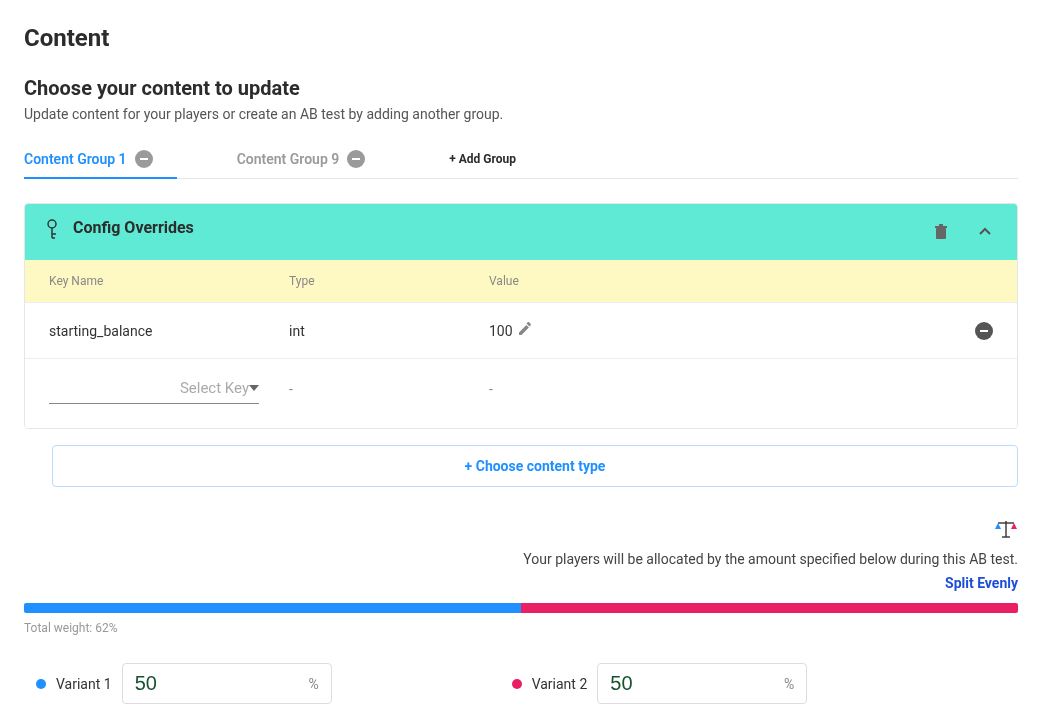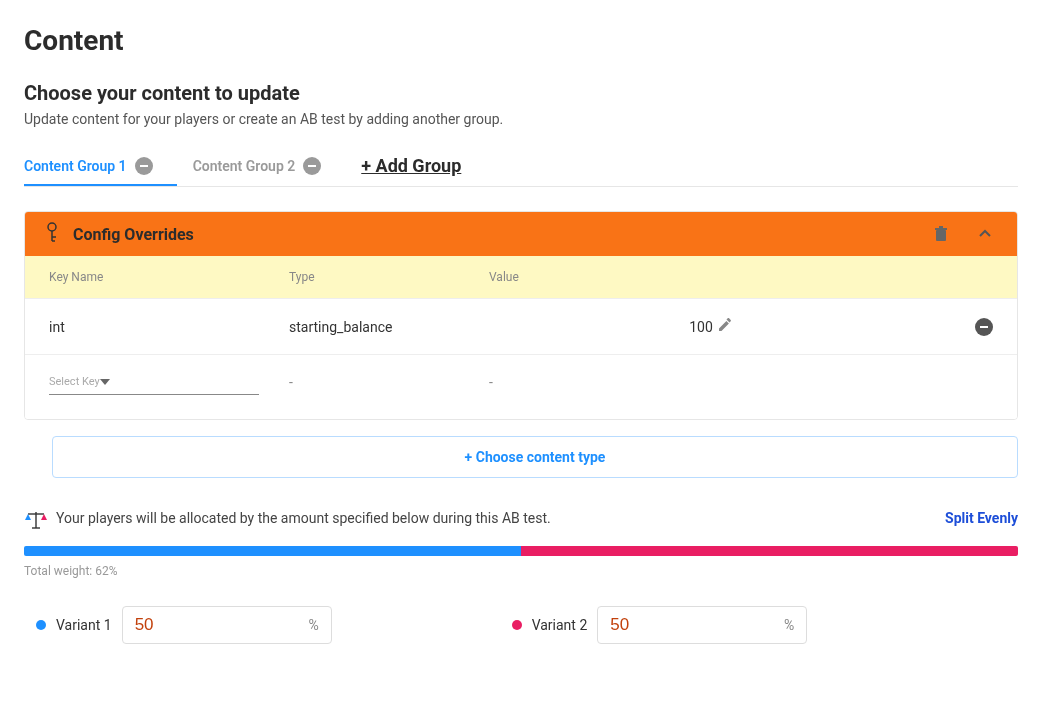--- a/index.html
+++ b/index.html
@@ -4,38 +4,39 @@
 <style>
   * { box-sizing: border-box; margin: 0; padding: 0; }
   body {
     font-family: -apple-system, BlinkMacSystemFont, "Segoe UI", Roboto, Helvetica, Arial, sans-serif;
     background: #fff;
     color: #2c2c2c;
     padding: 24px;
     width: 1042px;
   }
   .page-title {
-    font-size: 28px;
+    font-size: 24px;
     font-weight: 700;
     margin-bottom: 24px;
   }
   .section-title {
     font-size: 20px;
     font-weight: 700;
     margin-bottom: 6px;
   }
   .section-sub {
     font-size: 14px;
     color: #555;
     margin-bottom: 18px;
   }
   .tabs {
     display: flex;
     align-items: center;
     border-bottom: 1px solid #e6e6e6;
+    gap: 44px;
   }
   .tab {
     display: flex;
     align-items: center;
     padding: 10px 0;
     margin-right: 40px;
     font-size: 14px;
     font-weight: 600;
     color: #9a9a9a;
     cursor: pointer;
@@ -65,37 +66,35 @@
     font-size: 14px;
     line-height: 1;
     cursor: pointer;
   }
   .remove-badge.dark {
     background: #555;
   }
   .add-group {
     color: #2c2c2c;
     font-weight: 700;
-    font-size: 18px;
+    font-size: 12px;
     cursor: pointer;
     padding: 10px 0;
-    text-decoration: underline;
   }
 
   .panel {
     border: 1px solid #e6e6e6;
     border-radius: 4px;
     margin-top: 24px;
     overflow: hidden;
   }
   .panel-header {
-    background: #f97316;
-    display: flex;
-    align-items: center;
-    padding: 8px 18px;
+    background: #5eead4;
+    display: flex;
+    padding: 14px 18px;
   }
   .panel-header .title {
     font-size: 16px;
     font-weight: 700;
     margin-left: 12px;
     flex: 1;
   }
   .icon-btn {
     width: 28px; height: 28px;
     display: inline-flex;
@@ -120,21 +119,20 @@
     font-size: 14px;
     color: #333;
     border-bottom: 1px solid #eee;
     align-items: center;
     background: #fff;
   }
   .value-cell {
     display: flex;
     align-items: center;
     gap: 4px;
-    justify-content: center;
   }
   .edit-pencil {
     color: #888;
     cursor: pointer;
   }
   .row-actions {
     display: flex;
     justify-content: flex-end;
   }
 
@@ -144,48 +142,49 @@
     padding: 14px 24px 24px;
     font-size: 14px;
     color: #888;
     align-items: center;
     background: #fff;
   }
   .select-key {
     border: none;
     border-bottom: 1px solid #888;
     background: transparent;
-    font-size: 11px;
+    font-size: 15px;
     color: #aaa;
     width: 210px;
     padding: 6px 0;
     display: flex;
-    justify-content: flex-start;
+    justify-content: flex-end;
     align-items: center;
     cursor: pointer;
   }
 
   .choose-content {
     margin-top: 16px;
     border: 1px solid #b9dcff;
     border-radius: 4px;
     color: #1e90ff;
     font-weight: 700;
     font-size: 14px;
     text-align: center;
     padding: 12px 0;
     cursor: pointer;
     margin-left: 28px;
   }
 
   .alloc-row {
     display: flex;
-    align-items: flex-start;
+    align-items: flex-end;
     margin-top: 32px;
     gap: 8px;
+    flex-direction: column;
   }
   .alloc-text {
     font-size: 14px;
     color: #444;
     flex: 1;
   }
   .split-evenly {
     color: #1d4ed8;
     font-weight: 700;
     font-size: 14px;
@@ -230,23 +229,23 @@
     align-items: center;
     border: 1px solid #ddd;
     border-radius: 4px;
     padding: 8px 12px;
     width: 210px;
     justify-content: space-between;
   }
   .pct-input input {
     border: none;
     outline: none;
-    font-size: 17px;
+    font-size: 20px;
     width: 140px;
-    color: #c2410c;
+    color: #14532d;
   }
   .pct-sign { color: #888; font-size: 14px; }
 </style>
 </head>
 <body>
 
 <h1 class="page-title">Content</h1>
 
 <div class="section-title">Choose your content to update</div>
 <div class="section-sub">Update content for your players or create an AB test by adding another group.</div>
@@ -254,21 +253,21 @@
 <div class="tabs">
   <div class="tab active">
     <span>Content Group 1</span>
     <span class="remove-badge">
       <svg width="10" height="10" viewBox="0 0 10 10">
           <rect x="1" y="4" width="8" height="2" fill="#fff"></rect>
         </svg>
     </span>
   </div>
   <div class="tab">
-    <span>Content Group 2</span>
+    <span>Content Group 9</span>
     <span class="remove-badge">
       <svg width="10" height="10" viewBox="0 0 10 10">
           <rect x="1" y="4" width="8" height="2" fill="#fff"></rect>
         </svg>
     </span>
   </div>
   <div class="add-group">+ Add Group</div>
 </div>
 
 <div class="panel">
@@ -297,22 +296,22 @@
   </div>
 
   <div class="table-head">
     <div>Key Name</div>
     <div>Type</div>
     <div>Value</div>
     <div></div>
   </div>
 
   <div class="table-row">
+    <div>starting_balance</div>
     <div>int</div>
-    <div>starting_balance</div>
     <div class="value-cell">
       <span>100</span>
       <span class="edit-pencil">
         <svg width="16" height="16" viewBox="0 0 16 16" fill="#888">
           <path d="M2 11.5V14h2.5l7.4-7.4-2.5-2.5L2 11.5zM13.7 4.3c.4-.4.4-1 0-1.4l-1.6-1.6c-.4-.4-1-.4-1.4 0l-1.2 1.2 3 3 1.2-1.2z"></path>
         </svg>
       </span>
     </div>
     <div class="row-actions">
       <span class="remove-badge dark">

